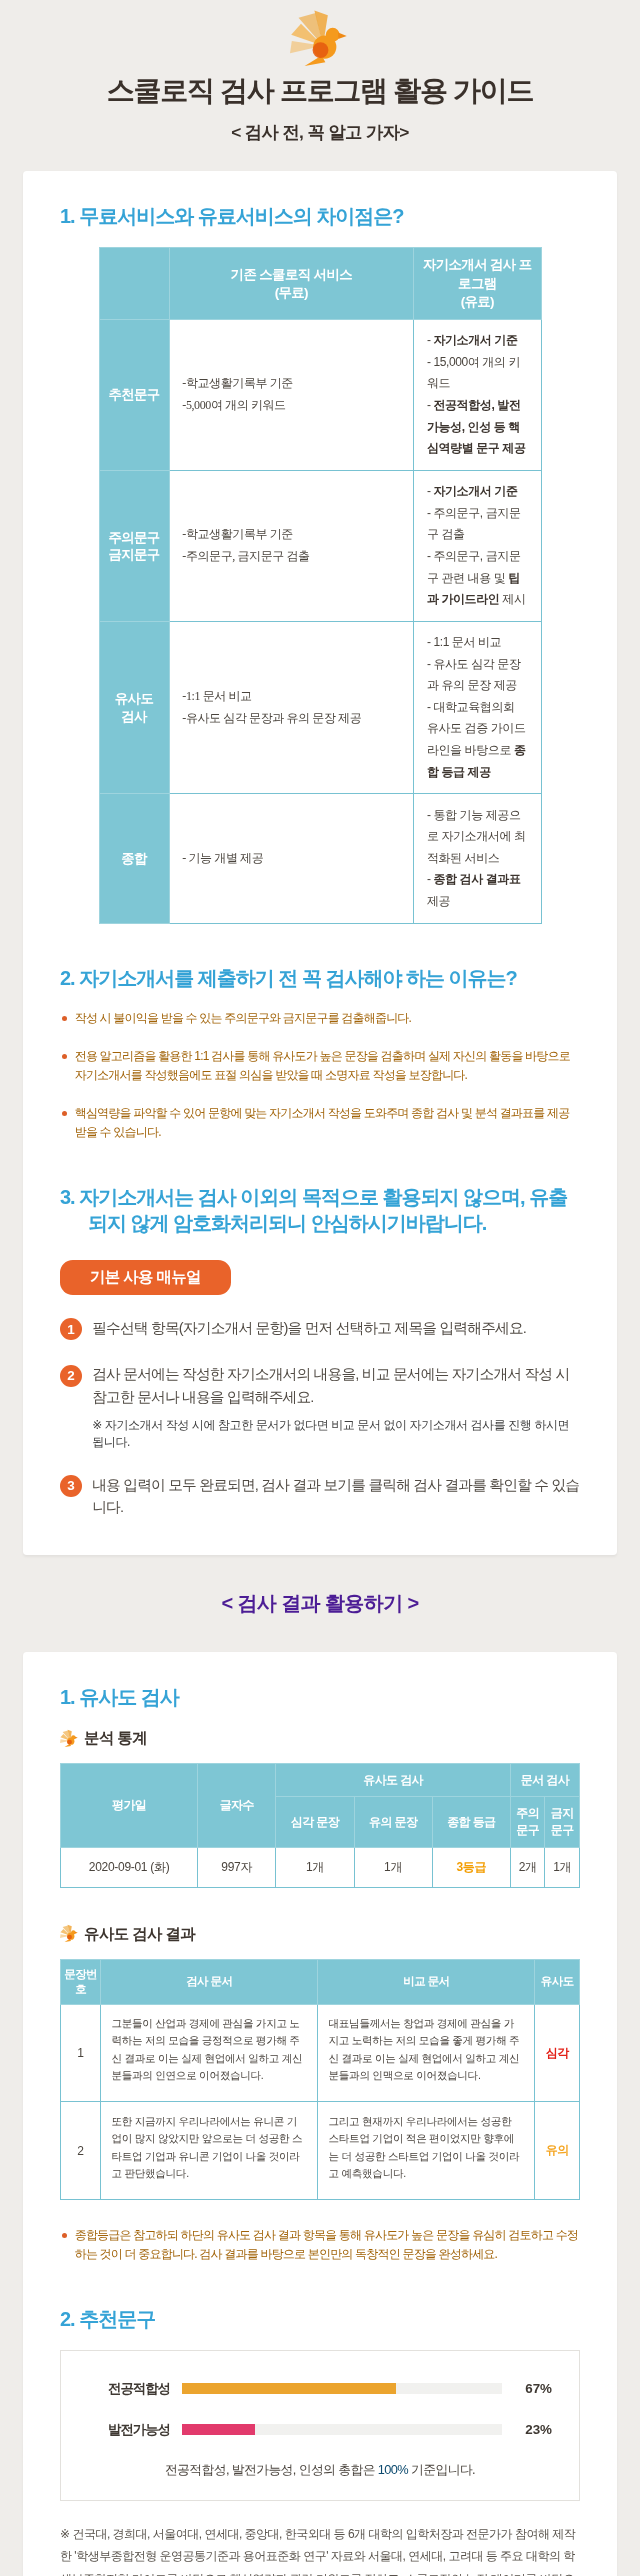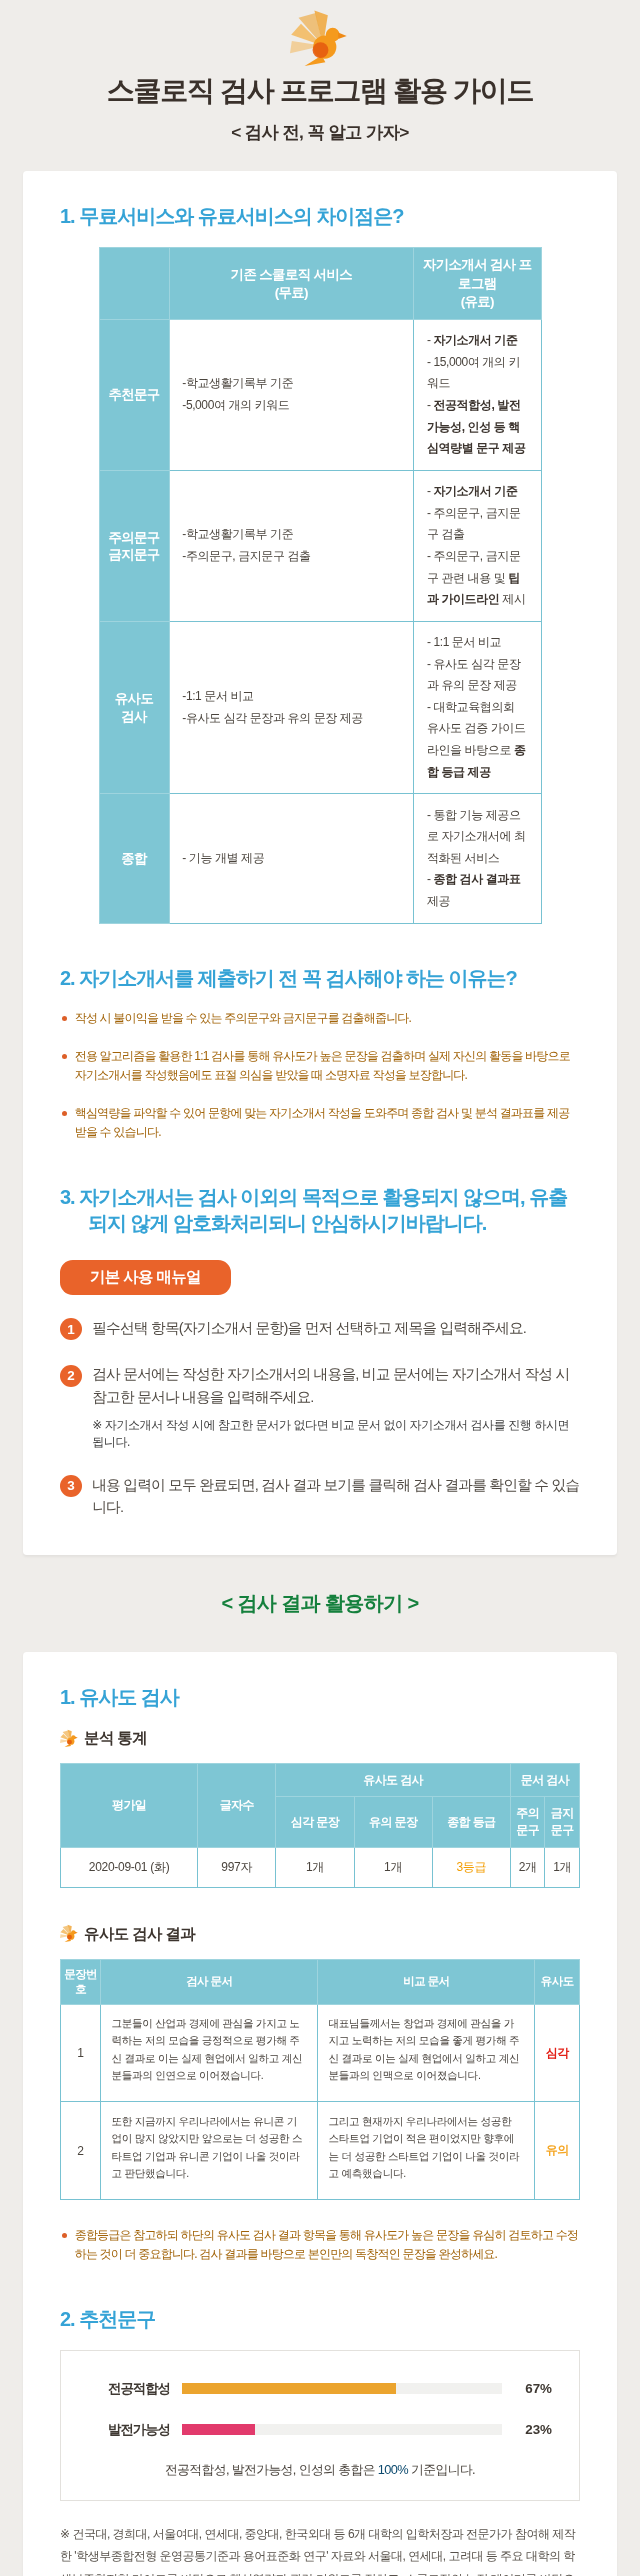--- a/index.html
+++ b/index.html
@@ -16,21 +16,21 @@
   .logo-wrap svg{width:61px;height:61px;}
   .main-title{
     text-align:center;font-size:28px;font-weight:bold;color:#3a312b;
     letter-spacing:-1.3px;margin:1.3px 0 10.2px;
   }
   .sub-title{
     text-align:center;font-size:17.3px;font-weight:bold;color:#3a312b;
     letter-spacing:-0.6px;margin:0 0 27px;
   }
   .section-heading{
-    text-align:center;font-size:20px;font-weight:bold;color:#15803d;
+    text-align:center;font-size:20px;font-weight:bold;color:#4c1d95;
     letter-spacing:-0.6px;margin:35px 0;
   }
   
   .card{
     background:#fff;border-radius:3.8px;margin:0 23px;
     padding:32px 37px 36px;box-shadow:0 1.3px 2.6px rgba(0,0,0,.05);
   }
   .h-blue{
     color:#35a3d6;font-size:20px;font-weight:bold;letter-spacing:-1px;
     margin:0 0 18px;line-height:1.3;
@@ -60,29 +60,29 @@
   .svc .th{font-size:13.4px;padding:8.3px 3.8px;line-height:1.35;}
   .svc td.lbl{
     background:#7ec6d4;color:#fff;font-weight:bold;font-size:13.4px;
     text-align:center;width:67px;letter-spacing:-0.6px;line-height:1.3;
     border:0.6px solid #9ed4de;
   }
   .svc td.cell{
     background:#fff;font-size:12px;color:#4a443d;padding:10.2px 12.8px;
     letter-spacing:-0.4px;line-height:1.8;vertical-align:middle;
   }
-  .svc td.cell.free{width:218px;}
+  .svc td.cell.free{width:218px;font-family:Liberation Serif, serif;}
   
   table.stats{margin:14px 0 36px;}
   .stats .th{font-size:12px;padding:7.7px 2.6px;}
   .stats td.val{
     background:#fff;text-align:center;font-size:12px;padding:11px 2.6px;
     color:#4a443d;letter-spacing:-0.3px;
   }
-  .stats td.val.grade{color:#f39d00;font-weight:normal;}
+  .stats td.val.grade{color:#f39d00;font-weight:bold;}
   
   table.sim{margin:14px 0 25.6px;}
   .sim .th{font-size:11.5px;padding:7px 2.6px;}
   .sim td{background:#fff;vertical-align:middle;}
   .sim td.no{width:41px;text-align:center;font-size:12px;color:#4a443d;}
   .sim td.doc{
     width:225px;font-size:10.6px;line-height:1.65;padding:10.2px 10.2px 16.6px;
     letter-spacing:-0.3px;color:#453f39;vertical-align:top;
   }
   .sim td.lvl{width:46px;text-align:center;font-size:12px;font-weight:bold;letter-spacing:-0.6px;}

